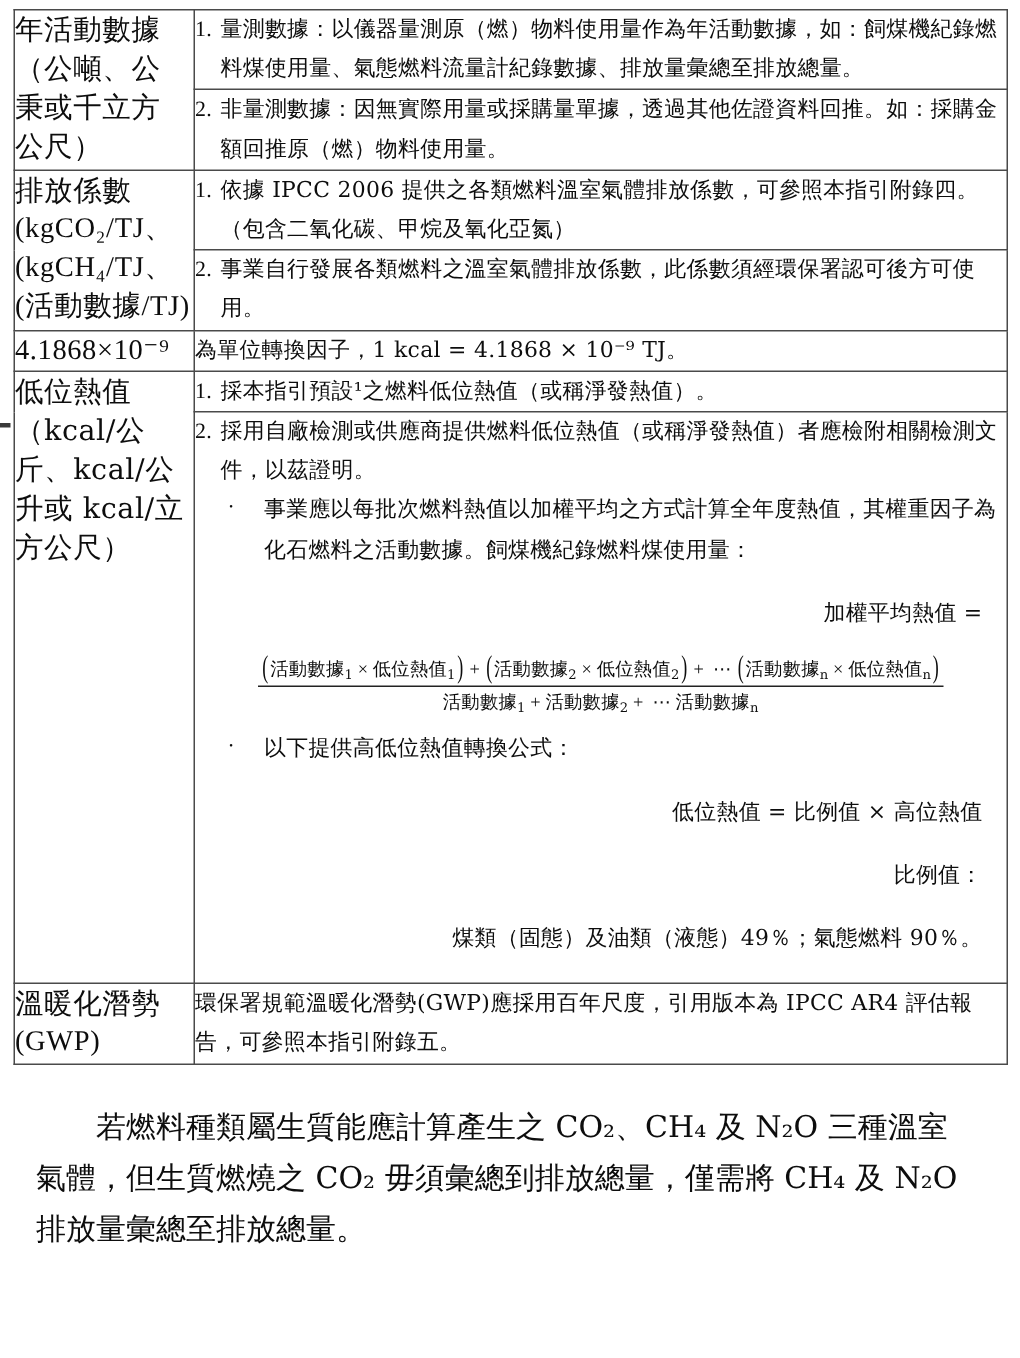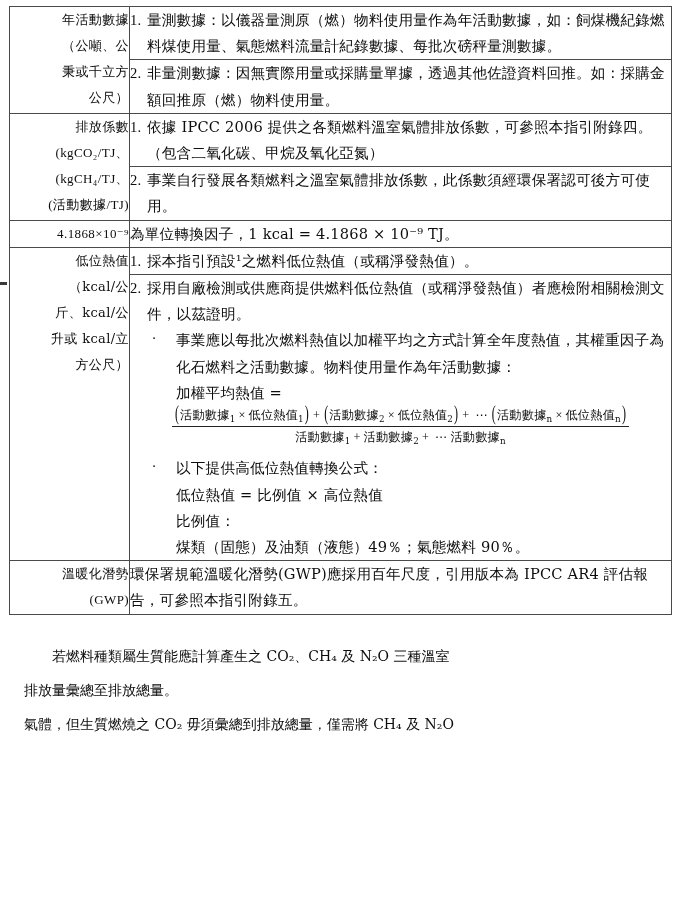--- a/index.html
+++ b/index.html
@@ -21,23 +21,23 @@
   }
   table.param-table td{
     border:1px solid #4a4a4a;
     vertical-align:top;
     padding:0;
   }
   col.c-label{width:120px;}
   col.c-body{width:542px;}
 
   .label-cell{
-    text-align:right;
+    text-align:left;
     vertical-align:middle;
-    font-size:13px;
+    font-size:19px;
     line-height:26px;
     padding:3px 4px 4px 4px;
     letter-spacing:.4px;
   }
   .label-cell .ln{display:block;white-space:nowrap;}
   .label-cell.lat{font-family:"Liberation Serif","DejaVu Serif",serif;margin-top:46px;}
 
   .body-cell{
     font-size:14.6px;
     line-height:26.2px;
@@ -59,21 +59,21 @@
   
   .bullet{
     position:relative;
     padding-left:46px;
     margin:0;
   }
   .bullet > .dot{
     position:absolute;left:22px;top:-1px;
     font-size:13px;line-height:26.2px;
   }
-  .sub-line{padding-left:46px;margin:0;}
+  .sub-line{padding-left:46px;margin:16px;text-align:right;}
 
   .lat{font-family:"Liberation Serif","DejaVu Serif",serif;}
   sub{font-size:.68em;line-height:0;vertical-align:-.25em;}
 
   
   .formula{
     margin:1px 0 2px 0;
     padding-left:0;
     text-align:center;
   }
@@ -105,21 +105,21 @@
   }
   .frac sub{font-size:.72em;vertical-align:-.3em;}
   .op{padding:0 3px;font-family:"Liberation Serif","DejaVu Serif",serif;}
 
   .gap-sm{height:7px;}
 
   
   .closing{
     margin:24px 0 0 0;
     padding:0 30px 0 24px;
-    font-size:14px;
+    font-size:20px;
     line-height:34px;
     text-align:justify;
     text-justify:inter-ideograph;
   }
   .closing p{margin:0;text-indent:2em;}
   .closing p.cont{text-indent:0;}
 
   
   .edge-tick{
     position:absolute;left:0;top:276px;
@@ -143,21 +143,21 @@
       <tr>
         <td class="label-cell" rowspan="2">
           <span class="ln">年活動數據</span>
           <span class="ln">（公噸、公</span>
           <span class="ln">秉或千立方</span>
           <span class="ln">公尺）</span>
         </td>
         <td class="body-cell">
           <div class="item">
             <span class="num">1.</span>
-            <span>量測數據：以儀器量測原（燃）物料使用量作為年活動數據，如：飼煤機紀錄燃料煤使用量、氣態燃料流量計紀錄數據、每批次磅秤量測數據。</span>
+            <span>量測數據：以儀器量測原（燃）物料使用量作為年活動數據，如：飼煤機紀錄燃料煤使用量、氣態燃料流量計紀錄數據、排放量彙總至排放總量。</span>
           </div>
         </td>
       </tr>
       <tr>
         <td class="body-cell">
           <div class="item">
             <span class="num">2.</span>
             <span>非量測數據：因無實際用量或採購量單據，透過其他佐證資料回推。如：採購金額回推原（燃）物料使用量。</span>
           </div>
         </td>
@@ -213,21 +213,21 @@
       <tr>
         <td class="body-cell">
 
           <div class="item">
             <span class="num">2.</span>
             <span>採用自廠檢測或供應商提供燃料低位熱值（或稱淨發熱值）者應檢附相關檢測文件，以茲證明。</span>
           </div>
 
           <div class="bullet">
             <span class="dot">·</span>
-            <span>事業應以每批次燃料熱值以加權平均之方式計算全年度熱值，其權重因子為化石燃料之活動數據。物料使用量作為年活動數據：</span>
+            <span>事業應以每批次燃料熱值以加權平均之方式計算全年度熱值，其權重因子為化石燃料之活動數據。飼煤機紀錄燃料煤使用量：</span>
           </div>
           <div class="sub-line">
             <span>加權平均熱值 =</span>
           </div>
 
           <div class="formula">
             <span class="frac">
               <span class="numer"><span class="paren">(</span><span>活動數據</span><sub>1</sub><span class="op">×</span><span>低位熱值</span><sub>1</sub><span class="paren">)</span><span class="op">+</span><span class="paren">(</span><span>活動數據</span><sub>2</sub><span class="op">×</span><span>低位熱值</span><sub>2</sub><span class="paren">)</span><span class="op">+</span><span class="op">⋯</span><span class="paren">(</span><span>活動數據</span><sub>n</sub><span class="op">×</span><span>低位熱值</span><sub>n</sub><span class="paren">)</span></span>
               <span class="denom"><span>活動數據</span><sub>1</sub><span class="op">+</span><span>活動數據</span><sub>2</sub><span class="op">+</span><span class="op">⋯</span><span>活動數據</span><sub>n</sub></span>
             </span>
@@ -254,17 +254,17 @@
         <td class="body-cell">
           <div>環保署規範溫暖化潛勢(GWP)應採用百年尺度，引用版本為 IPCC AR4 評估報告，可參照本指引附錄五。</div>
         </td>
       </tr>
 
     </tbody>
   </table>
 
   <div class="closing">
     <p>若燃料種類屬生質能應計算產生之 CO₂、CH₄ 及 N₂O 三種溫室</p>
+    <p class="cont">氣體，但生質燃燒之 CO₂ 毋須彙總到排放總量，僅需將 CH₄ 及 N₂O</p>
     <p class="cont">排放量彙總至排放總量。</p>
-    <p class="cont">氣體，但生質燃燒之 CO₂ 毋須彙總到排放總量，僅需將 CH₄ 及 N₂O</p>
   </div>
 
 </div>
 
 </body></html>

